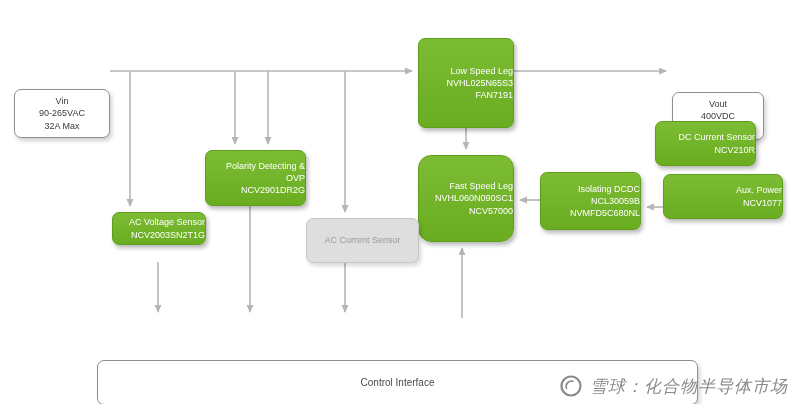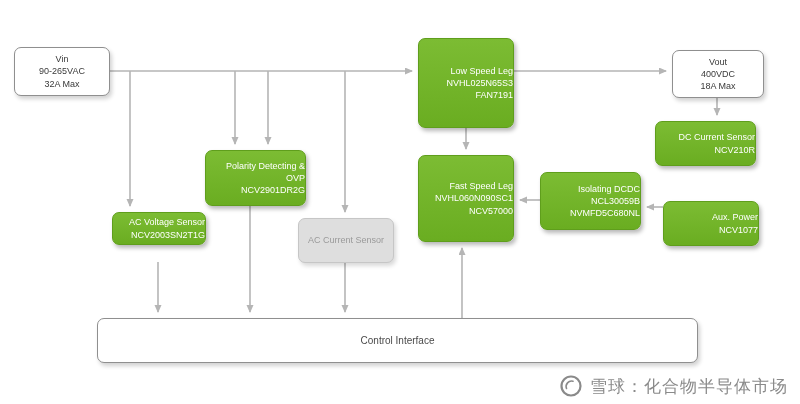--- a/index.html
+++ b/index.html
@@ -16,41 +16,42 @@
   .node .l{width:100%;}
   .green{
     background:linear-gradient(#7cbc33,#6aad21);
     border:1px solid #5f9e1c;color:#ffffff;
     box-shadow:2px 3px 4px rgba(0,0,0,0.28);
     text-align:right;
   }
   .white{
     background:#ffffff;border:1px solid #8f8f8f;color:#3a3a3a;
     box-shadow:2px 3px 4px rgba(0,0,0,0.18);
+    margin-top:42px;
   }
   .grayed{
     background:#dedede;border:1px solid #c6c6c6;color:#9a9a9a;
     box-shadow:2px 3px 4px rgba(0,0,0,0.15);
   }
   
   .pos-vin{left:14px;top:47px;width:96px;height:49px;}
   .pos-vout{left:672px;top:50px;width:92px;height:48px;}
   .pos-lsl{left:418px;top:38px;width:96px;height:90px;}
-  .pos-fsl{left:418px;top:155px;width:96px;height:87px;}
+  .pos-fsl{left:418px;top:155px;width:96px;height:87px;border-radius:13px;}
   .pos-pol{left:205px;top:150px;width:101px;height:56px;}
   .pos-avs{left:112px;top:212px;width:94px;height:33px;}
-  .pos-acs{left:298px;top:218px;width:96px;height:45px;}
+  .pos-acs{left:306px;top:218px;width:113px;height:45px;}
   .pos-dcdc{left:540px;top:172px;width:101px;height:58px;}
   .pos-dcs{left:655px;top:121px;width:101px;height:45px;}
-  .pos-aux{left:663px;top:201px;width:96px;height:45px;}
+  .pos-aux{left:663px;top:174px;width:120px;height:45px;}
   .pos-ctrl{left:97px;top:318px;width:601px;height:45px;font-size:10px;color:#4a4a4a;}
   
   #watermark{
     position:absolute;right:12px;bottom:6px;z-index:2;
-    display:flex;align-items:center;gap:7px;color:#8a8a8a;
+    display:flex;align-items:center;gap:7px;color:#8a8a8a;font-style:italic;
   }
   #watermark .wm-text{font-size:17px;letter-spacing:1px;}
 </style>
 </head>
 <body>
 
 <div id="stage">
 
   <svg id="wires" viewBox="0 0 800 404">
     <defs>

